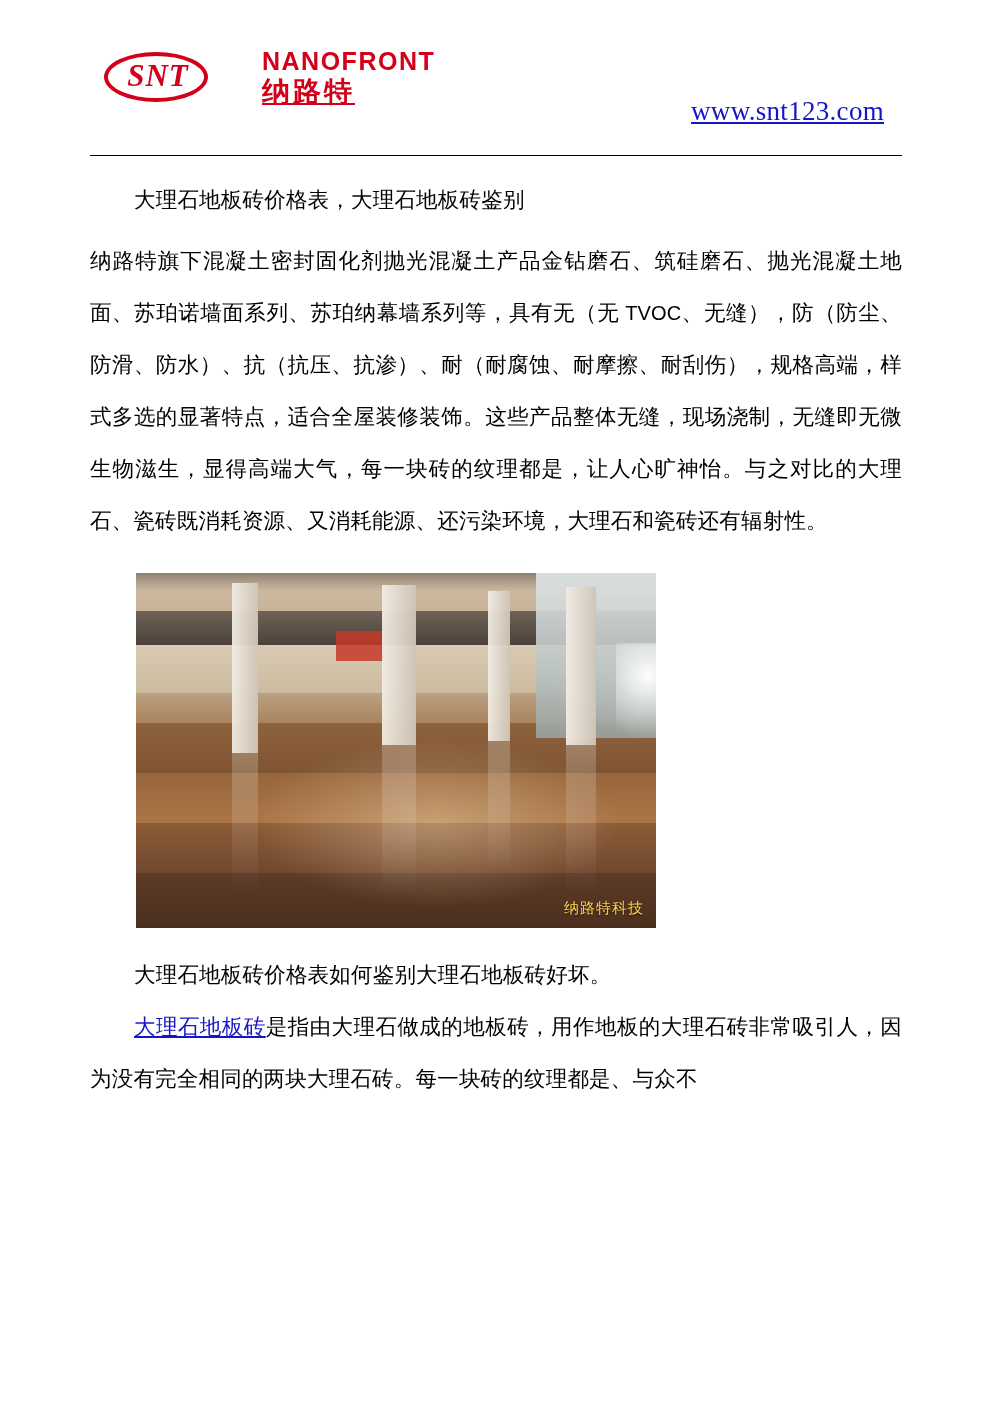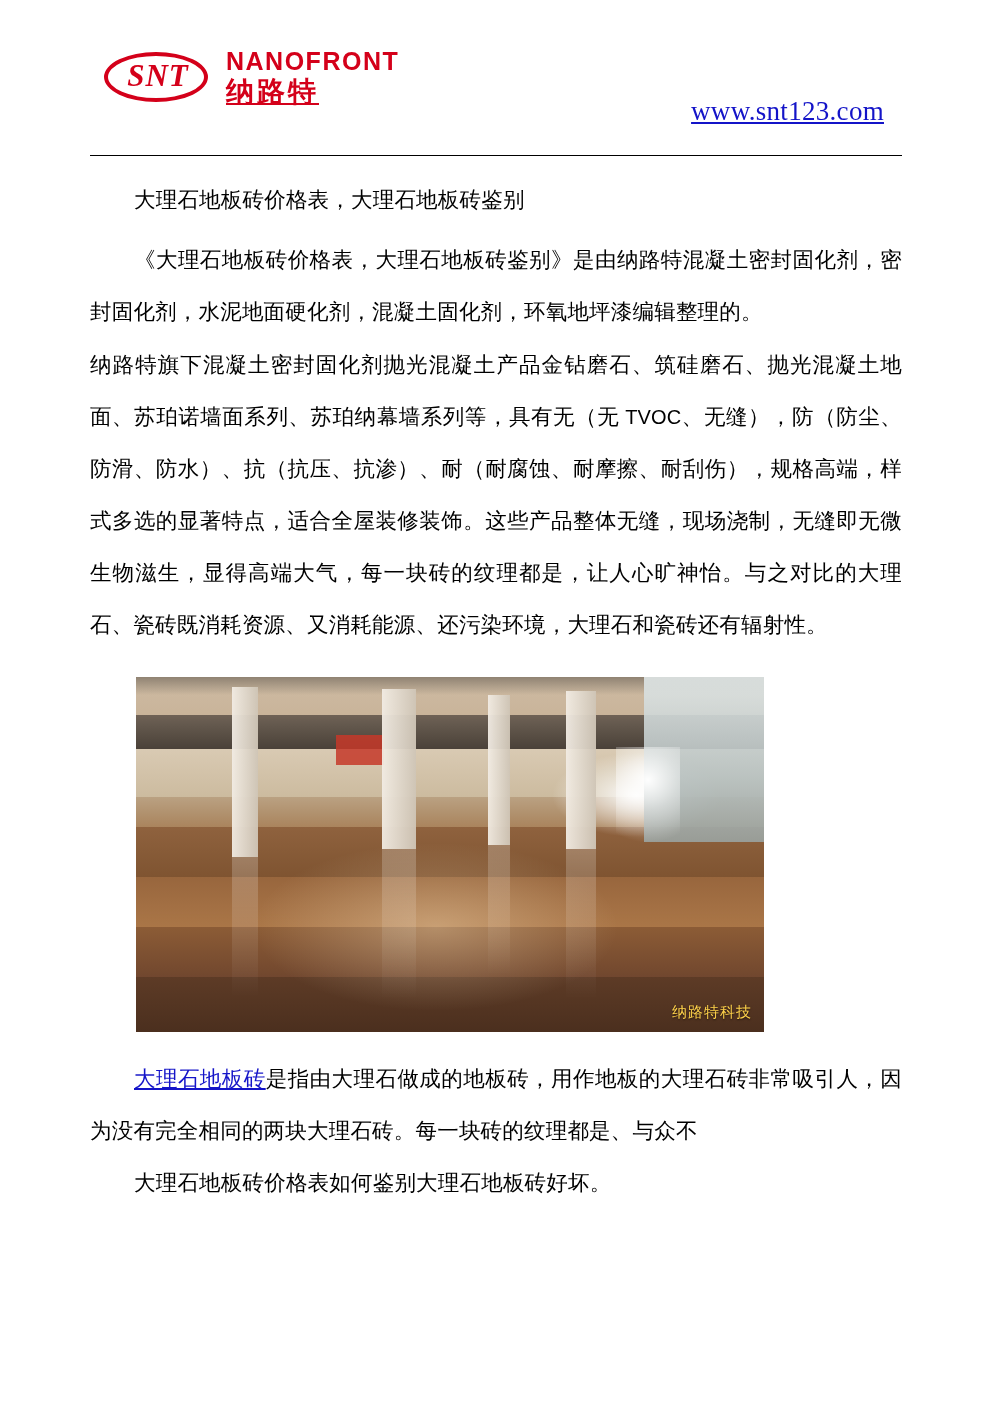--- a/index.html
+++ b/index.html
@@ -63,20 +63,21 @@
     letter-spacing: 1px;
     color: #d4001a;
     z-index: 2;
     transform: translateY(-1px);
   }
   .logo-text {
     display: flex;
     flex-direction: column;
     justify-content: center;
     line-height: 1.05;
+    margin-left: 36px;
   }
   .logo-en {
     font-family: "Liberation Sans", sans-serif;
     font-weight: bold;
     font-size: 25px;
     letter-spacing: 1.5px;
     color: #d4001a;
   }
   .logo-cn {
     font-family: "Liberation Sans", sans-serif;
@@ -130,21 +131,21 @@
     font-family: "Liberation Sans", sans-serif;
     font-size: 20px;
   }
   .spacer-sm { height: 8px; }
   .spacer-md { height: 22px; }
 
   
   .figure {
     position: relative;
     margin: 26px 0 0 46px;
-    width: 628px;
+    width: 520px;
     height: 355px;
     overflow: hidden;
     background: #6b4a2f;
   }
   .photo {
     position: absolute;
     inset: 0;
     background:
       radial-gradient(ellipse 120px 60px at 500px 118px, rgba(255,255,255,0.95) 0%, rgba(255,255,255,0.0) 70%),
       radial-gradient(ellipse 260px 120px at 300px 250px, rgba(255,236,200,0.35) 0%, rgba(255,236,200,0) 70%),
@@ -239,21 +240,20 @@
     <div class="header-url">www.snt123.com</div>
   </div>
   <div class="header-rule"></div>
 
   <div class="content">
 
     <p class="para indent">大理石地板砖价格表，大理石地板砖鉴别</p>
 
     <div class="spacer-sm"></div>
 
-    <p class="para indent">《大理石地板砖价格表，大理石地板砖鉴别》是由纳路特混凝土密封固化剂，密封固化剂，水泥地面硬化剂，混凝土固化剂，环氧地坪漆编辑整理的。</p>
 
     <p class="para"><span>纳路特旗下混凝土密封固化剂抛光混凝土产品金钻磨石、筑硅磨石、抛光混凝土地面、苏珀诺墙面系列、苏珀纳幕墙系列等，具有无（无 </span><span class="tvoc">TVOC</span><span>、无缝），防（防尘、防滑、防水）、抗（抗压、抗渗）、耐（耐腐蚀、耐摩擦、耐刮伤），规格高端，样式多选的显著特点，适合全屋装修装饰。这些产品整体无缝，现场浇制，无缝即无微生物滋生，显得高端大气，每一块砖的纹理都是，让人心旷神怡。与之对比的大理石、瓷砖既消耗资源、又消耗能源、还污染环境，大理石和瓷砖还有辐射性。</span></p>
 
     <div class="figure">
       <div class="photo">
         <div class="photo-top-dark"></div>
         <div class="photo-right-glass"></div>
         <div class="photo-red"></div>
         <div class="photo-col c1"></div>
         <div class="photo-col c2"></div>
@@ -263,18 +263,18 @@
         <div class="photo-refl r2"></div>
         <div class="photo-refl r3"></div>
         <div class="photo-refl r4"></div>
         <div class="photo-shine"></div>
       </div>
       <div class="watermark">纳路特科技</div>
     </div>
 
     <div class="spacer-md"></div>
 
+    <p class="para indent">大理石地板砖价格表如何鉴别大理石地板砖好坏。</p>
+
     <p class="para indent"><span class="link-text">大理石地板砖</span><span>是指由大理石做成的地板砖，用作地板的大理石砖非常吸引人，因为没有完全相同的两块大理石砖。每一块砖的纹理都是、与众不</span></p>
-
-    <p class="para indent">大理石地板砖价格表如何鉴别大理石地板砖好坏。</p>
 
   </div>
 </div>
 
 </body></html>

